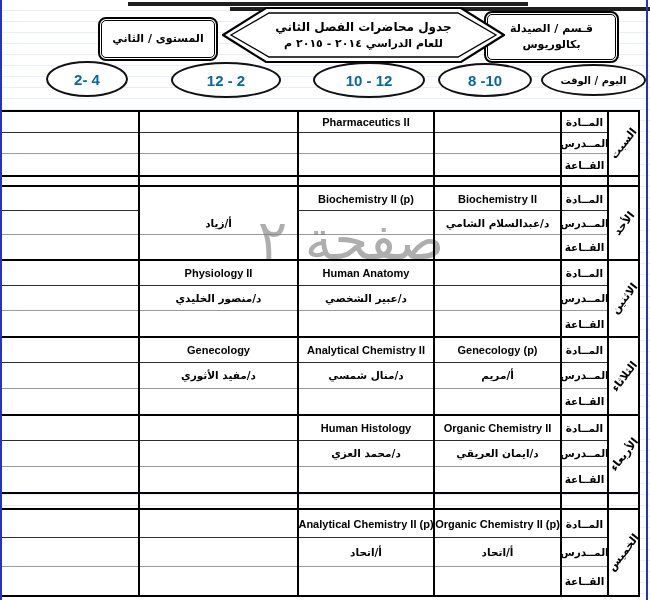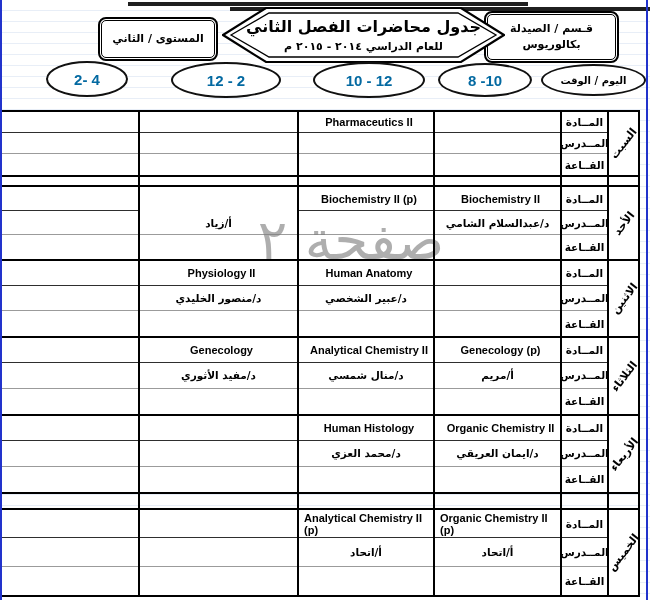--- a/index.html
+++ b/index.html
@@ -50,21 +50,21 @@
     grid-template-columns:32px 47px 127px 136px 159px 137px;
     grid-template-rows:1fr 1fr 1fr;}
   .block.topline{border-top:2px solid #000;}
   .cell{display:flex;align-items:center;justify-content:center;overflow:hidden;}
   .colday{grid-column:1;grid-row:1/4;}
   .collbl{grid-column:2;}
   .c810{grid-column:3;} .c1012{grid-column:4;} .c122{grid-column:5;} .c24{grid-column:6;}
   .r1{grid-row:1;} .r2{grid-row:2;} .r3{grid-row:3;}
   .r1:not(.colday){border-bottom:1px solid #2e2e2e;}
   .r2:not(.colday){border-bottom:1px solid #9b9b9b;}
-  .en{font-family:"Liberation Sans",sans-serif;font-weight:bold;font-size:11px;color:#000;text-align:left;padding-left:6px;}
+  .en{font-family:"Liberation Sans",sans-serif;font-weight:bold;font-size:11px;color:#000;text-align:left;}
   .ar{font-family:"DejaVu Sans",sans-serif;font-weight:bold;font-size:10.5px;color:#000;text-align:center;}
   .lbltxt{font-size:10.5px;}
   .dayname{transform:rotate(-52deg);white-space:nowrap;font-size:11px;}
 </style>
 </head>
 <body>
 
 <div class="sheet">
 
   <div class="edge left"></div>
@@ -78,21 +78,21 @@
       <span class="hdr-ar">بكالوريوس</span>
     </div>
   </div>
 
   <div class="hex-wrap">
     <svg width="283" height="58" viewBox="0 0 283 58">
       <polygon points="1,29 44,2 239,2 282,29 239,56 44,56" fill="#ffffff" stroke="#000000" stroke-width="2.2"></polygon>
       <polygon points="9,29 47,7 236,7 274,29 236,51 47,51" fill="none" stroke="#000000" stroke-width="1.3"></polygon>
     </svg>
     <div class="hex-text">
-      <span class="hdr-ar" style="font-size:16px">جدول محاضرات الفصل الثاني</span>
+      <span class="hdr-ar" style="font-size:12px">جدول محاضرات الفصل الثاني</span>
       <span class="hdr-ar" style="font-size:11px">للعام الدراسي ٢٠١٤ - ٢٠١٥ م</span>
     </div>
   </div>
 
   <div class="dblbox level">
     <div class="inner">
       <span class="hdr-ar">المستوى / الثاني</span>
     </div>
   </div>
 

